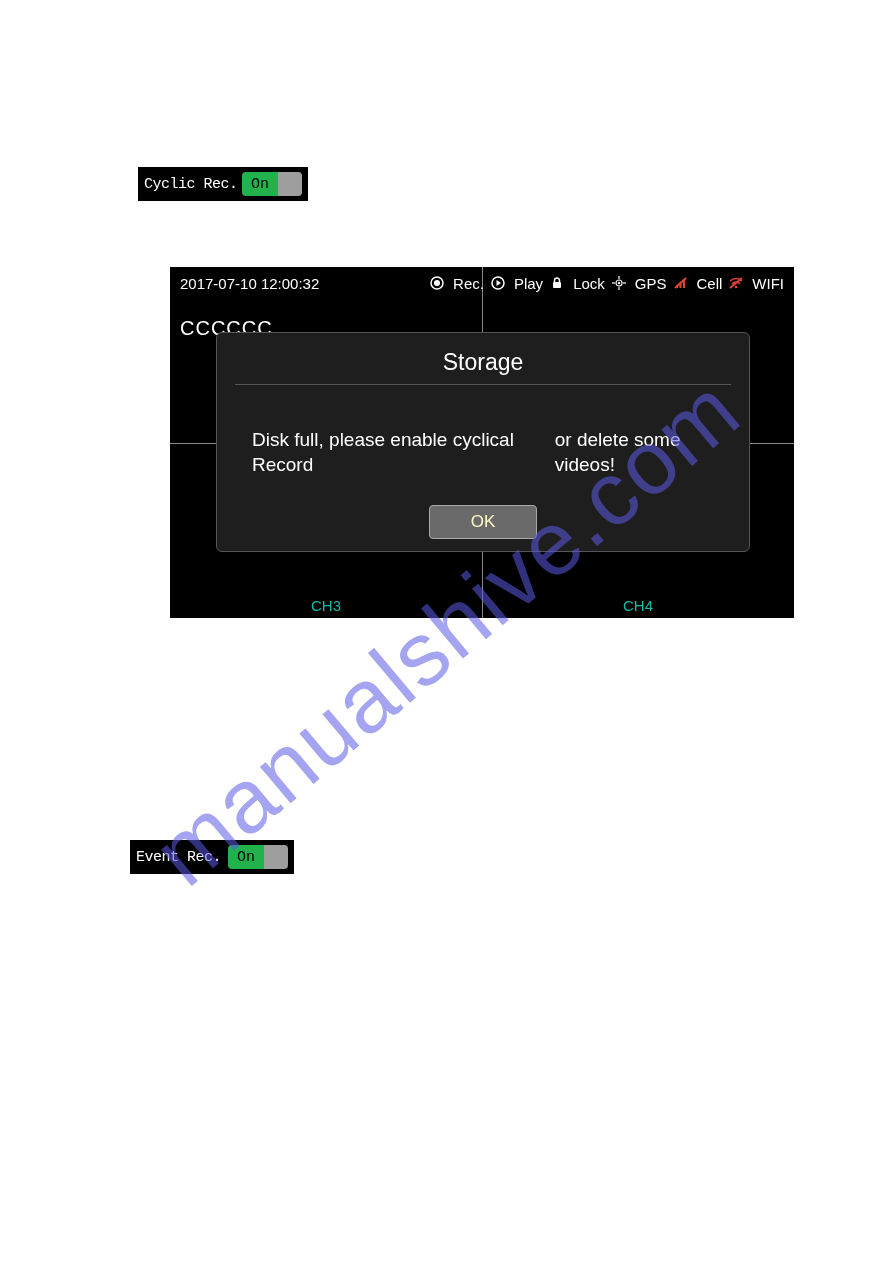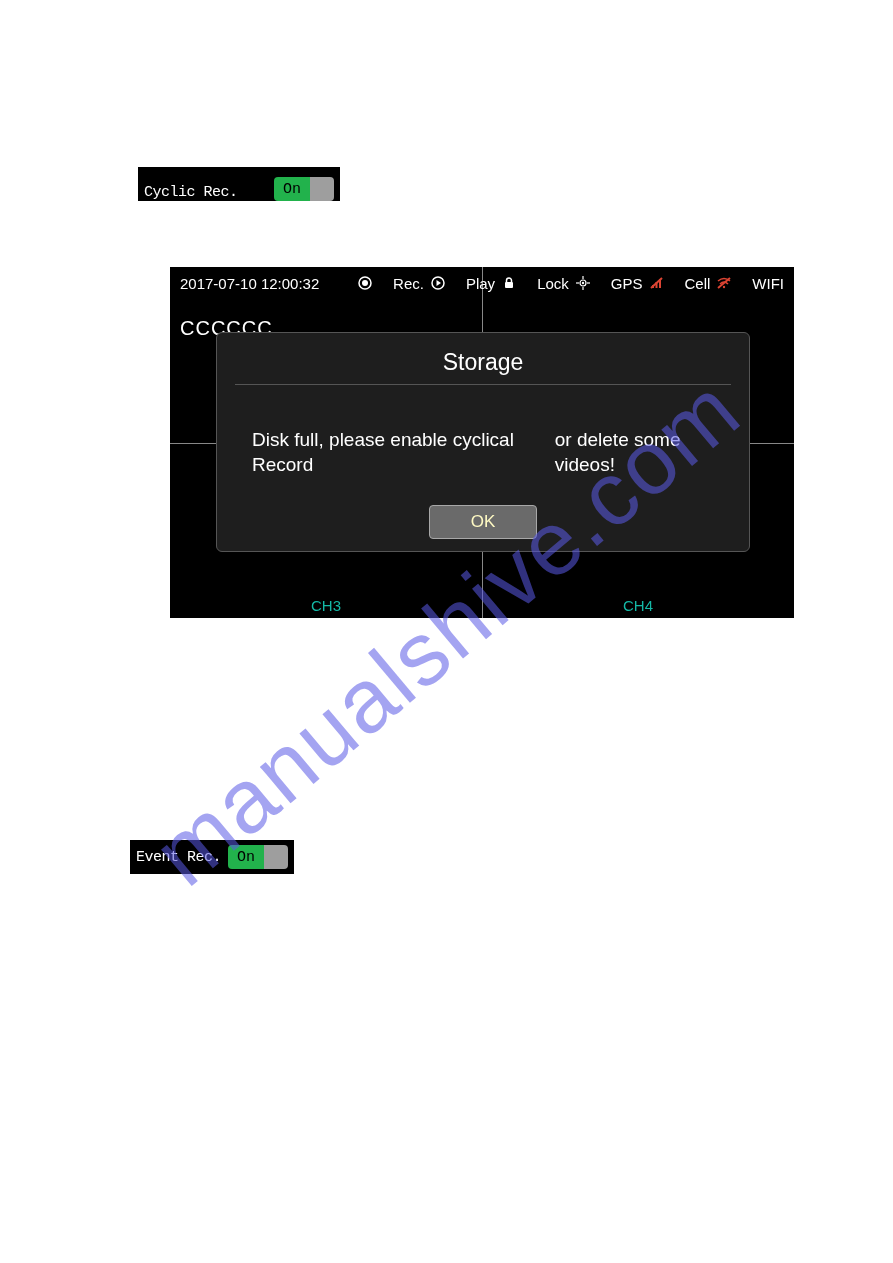--- a/index.html
+++ b/index.html
@@ -29,21 +29,21 @@
   
   .toggle-row {
     position: absolute;
     background: #000;
     color: #fff;
     display: flex;
     align-items: center;
     height: 34px;
     padding: 0 6px;
   }
-  .toggle-row.cyclic { left: 138px; top: 167px; width: 202px; align-items: flex-end; }
+  .toggle-row.cyclic { left: 138px; top: 167px; width: 170px; }
   .toggle-row.event  { left: 130px; top: 840px; width: 164px; }
   .toggle-label {
     font-size: 15px;
     font-family: "Courier New", monospace;
     letter-spacing: -0.5px;
     flex: 1;
   }
   .toggle-switch {
     width: 60px;
     height: 24px;
@@ -92,21 +92,21 @@
     padding: 6px 10px;
     font-size: 15px;
     z-index: 2;
     gap: 6px;
   }
   .topbar .ts { flex: 0 0 auto; }
   .topbar .spacer { flex: 1; }
   .topbar .item {
     display: flex;
     align-items: center;
-    gap: 20px;
+    gap: 8px;
   }
   .icon {
     width: 16px; height: 16px;
     display: inline-flex;
     align-items: center;
     justify-content: center;
   }
   .icon svg { width: 100%; height: 100%; }
   .red-x svg line { stroke: #d43; stroke-width: 2; }
 

